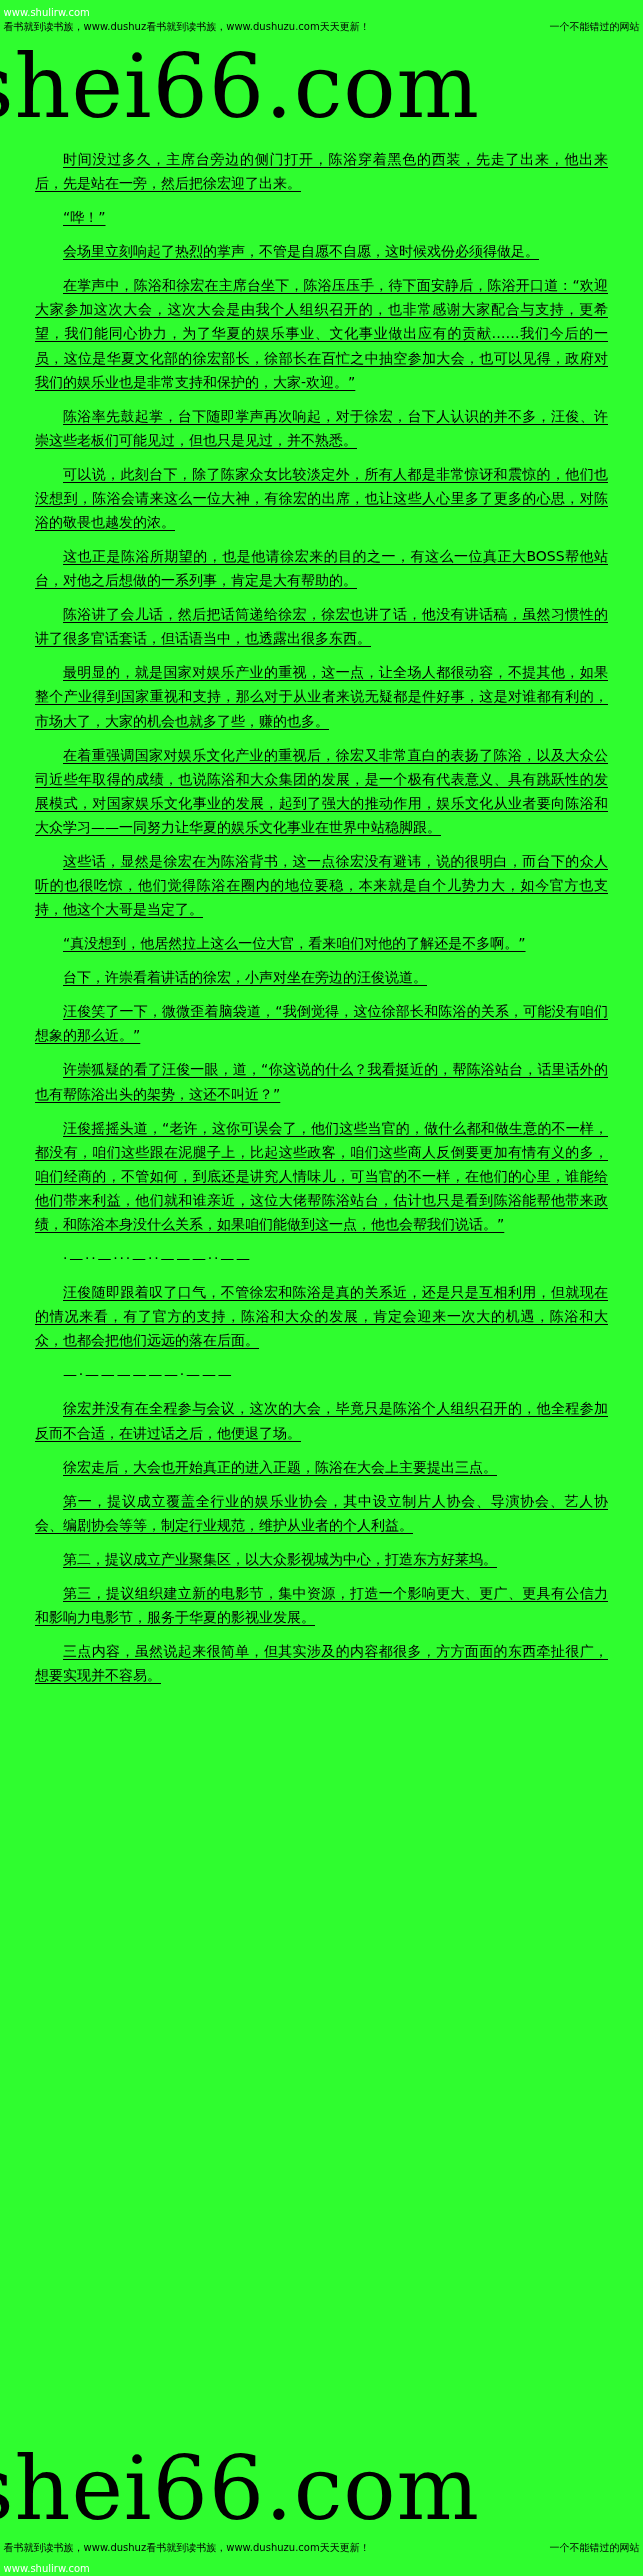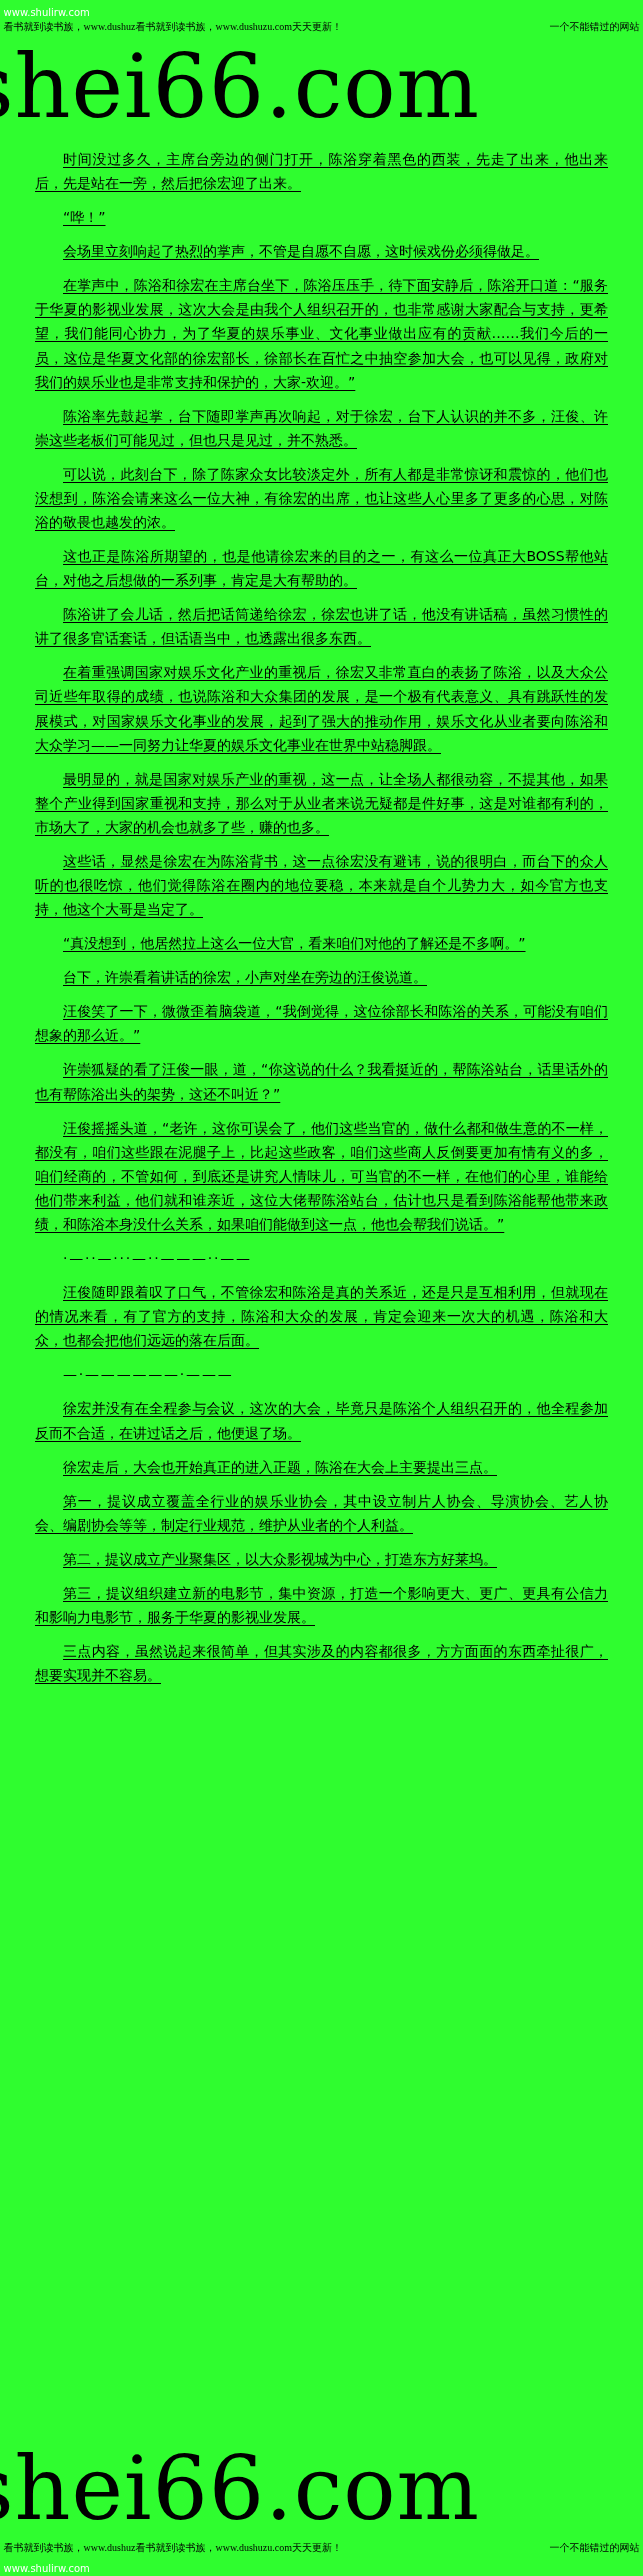--- a/index.html
+++ b/index.html
@@ -26,21 +26,21 @@
     display: flex;
     justify-content: space-between;
     align-items: baseline;
     font-size: 10px;
     line-height: 13.7px;
     color: #000;
     padding: 0.9px 3.6px 1.8px;
     white-space: nowrap;
     overflow: hidden;
   }
-  .promo span { white-space: nowrap; font-family: Liberation Serif, serif; }
+  .promo span { white-space: nowrap; }
 
   .watermark-wrap {
     height: 102px;
     overflow: hidden;
     position: relative;
   }
   .watermark {
     display: block;
     font-family: "DejaVu Serif", "Liberation Serif", serif;
     font-size: 87px;
@@ -87,27 +87,27 @@
   </div>
 
   <div class="watermark-wrap">
     <span class="watermark">shei66.com</span>
   </div>
 
   <div class="content">
       <p>时间没过多久，主席台旁边的侧门打开，陈浴穿着黑色的西装，先走了出来，他出来后，先是站在一旁，然后把徐宏迎了出来。</p>
       <p>“哗！”</p>
       <p>会场里立刻响起了热烈的掌声，不管是自愿不自愿，这时候戏份必须得做足。</p>
-      <p>在掌声中，陈浴和徐宏在主席台坐下，陈浴压压手，待下面安静后，陈浴开口道：“服务于华夏的影视业发展，这次大会是由我个人组织召开的，也非常感谢大家配合与支持，更希望，我们能同心协力，为了华夏的娱乐事业、文化事业做出应有的贡献……我们今后的一员，这位是华夏文化部的徐宏部长，徐部长在百忙之中抽空参加大会，也可以见得，政府对我们的娱乐业也是非常支持和保护的，大家-欢迎。”</p>
+      <p>在掌声中，陈浴和徐宏在主席台坐下，陈浴压压手，待下面安静后，陈浴开口道：“欢迎大家参加这次大会，这次大会是由我个人组织召开的，也非常感谢大家配合与支持，更希望，我们能同心协力，为了华夏的娱乐事业、文化事业做出应有的贡献……我们今后的一员，这位是华夏文化部的徐宏部长，徐部长在百忙之中抽空参加大会，也可以见得，政府对我们的娱乐业也是非常支持和保护的，大家-欢迎。”</p>
       <p>陈浴率先鼓起掌，台下随即掌声再次响起，对于徐宏，台下人认识的并不多，汪俊、许崇这些老板们可能见过，但也只是见过，并不熟悉。</p>
       <p>可以说，此刻台下，除了陈家众女比较淡定外，所有人都是非常惊讶和震惊的，他们也没想到，陈浴会请来这么一位大神，有徐宏的出席，也让这些人心里多了更多的心思，对陈浴的敬畏也越发的浓。</p>
       <p>这也正是陈浴所期望的，也是他请徐宏来的目的之一，有这么一位真正大BOSS帮他站台，对他之后想做的一系列事，肯定是大有帮助的。</p>
       <p>陈浴讲了会儿话，然后把话筒递给徐宏，徐宏也讲了话，他没有讲话稿，虽然习惯性的讲了很多官话套话，但话语当中，也透露出很多东西。</p>
+      <p>最明显的，就是国家对娱乐产业的重视，这一点，让全场人都很动容，不提其他，如果整个产业得到国家重视和支持，那么对于从业者来说无疑都是件好事，这是对谁都有利的，市场大了，大家的机会也就多了些，赚的也多。</p>
       <p>在着重强调国家对娱乐文化产业的重视后，徐宏又非常直白的表扬了陈浴，以及大众公司近些年取得的成绩，也说陈浴和大众集团的发展，是一个极有代表意义、具有跳跃性的发展模式，对国家娱乐文化事业的发展，起到了强大的推动作用，娱乐文化从业者要向陈浴和大众学习——一同努力让华夏的娱乐文化事业在世界中站稳脚跟。</p>
-      <p>最明显的，就是国家对娱乐产业的重视，这一点，让全场人都很动容，不提其他，如果整个产业得到国家重视和支持，那么对于从业者来说无疑都是件好事，这是对谁都有利的，市场大了，大家的机会也就多了些，赚的也多。</p>
       <p>这些话，显然是徐宏在为陈浴背书，这一点徐宏没有避讳，说的很明白，而台下的众人听的也很吃惊，他们觉得陈浴在圈内的地位要稳，本来就是自个儿势力大，如今官方也支持，他这个大哥是当定了。</p>
       <p>“真没想到，他居然拉上这么一位大官，看来咱们对他的了解还是不多啊。”</p>
       <p>台下，许崇看着讲话的徐宏，小声对坐在旁边的汪俊说道。</p>
       <p>汪俊笑了一下，微微歪着脑袋道，“我倒觉得，这位徐部长和陈浴的关系，可能没有咱们想象的那么近。”</p>
       <p>许崇狐疑的看了汪俊一眼，道，“你这说的什么？我看挺近的，帮陈浴站台，话里话外的也有帮陈浴出头的架势，这还不叫近？”</p>
       <p>汪俊摇摇头道，“老许，这你可误会了，他们这些当官的，做什么都和做生意的不一样，都没有，咱们这些跟在泥腿子上，比起这些政客，咱们这些商人反倒要更加有情有义的多，咱们经商的，不管如何，到底还是讲究人情味儿，可当官的不一样，在他们的心里，谁能给他们带来利益，他们就和谁亲近，这位大佬帮陈浴站台，估计也只是看到陈浴能帮他带来政绩，和陈浴本身没什么关系，如果咱们能做到这一点，他也会帮我们说话。”</p>
       <p class="separator">·—··—···—··———··——</p>
       <p>汪俊随即跟着叹了口气，不管徐宏和陈浴是真的关系近，还是只是互相利用，但就现在的情况来看，有了官方的支持，陈浴和大众的发展，肯定会迎来一次大的机遇，陈浴和大众，也都会把他们远远的落在后面。</p>
       <p class="separator">—·——————·———</p>
       <p>徐宏并没有在全程参与会议，这次的大会，毕竟只是陈浴个人组织召开的，他全程参加反而不合适，在讲过话之后，他便退了场。</p>

